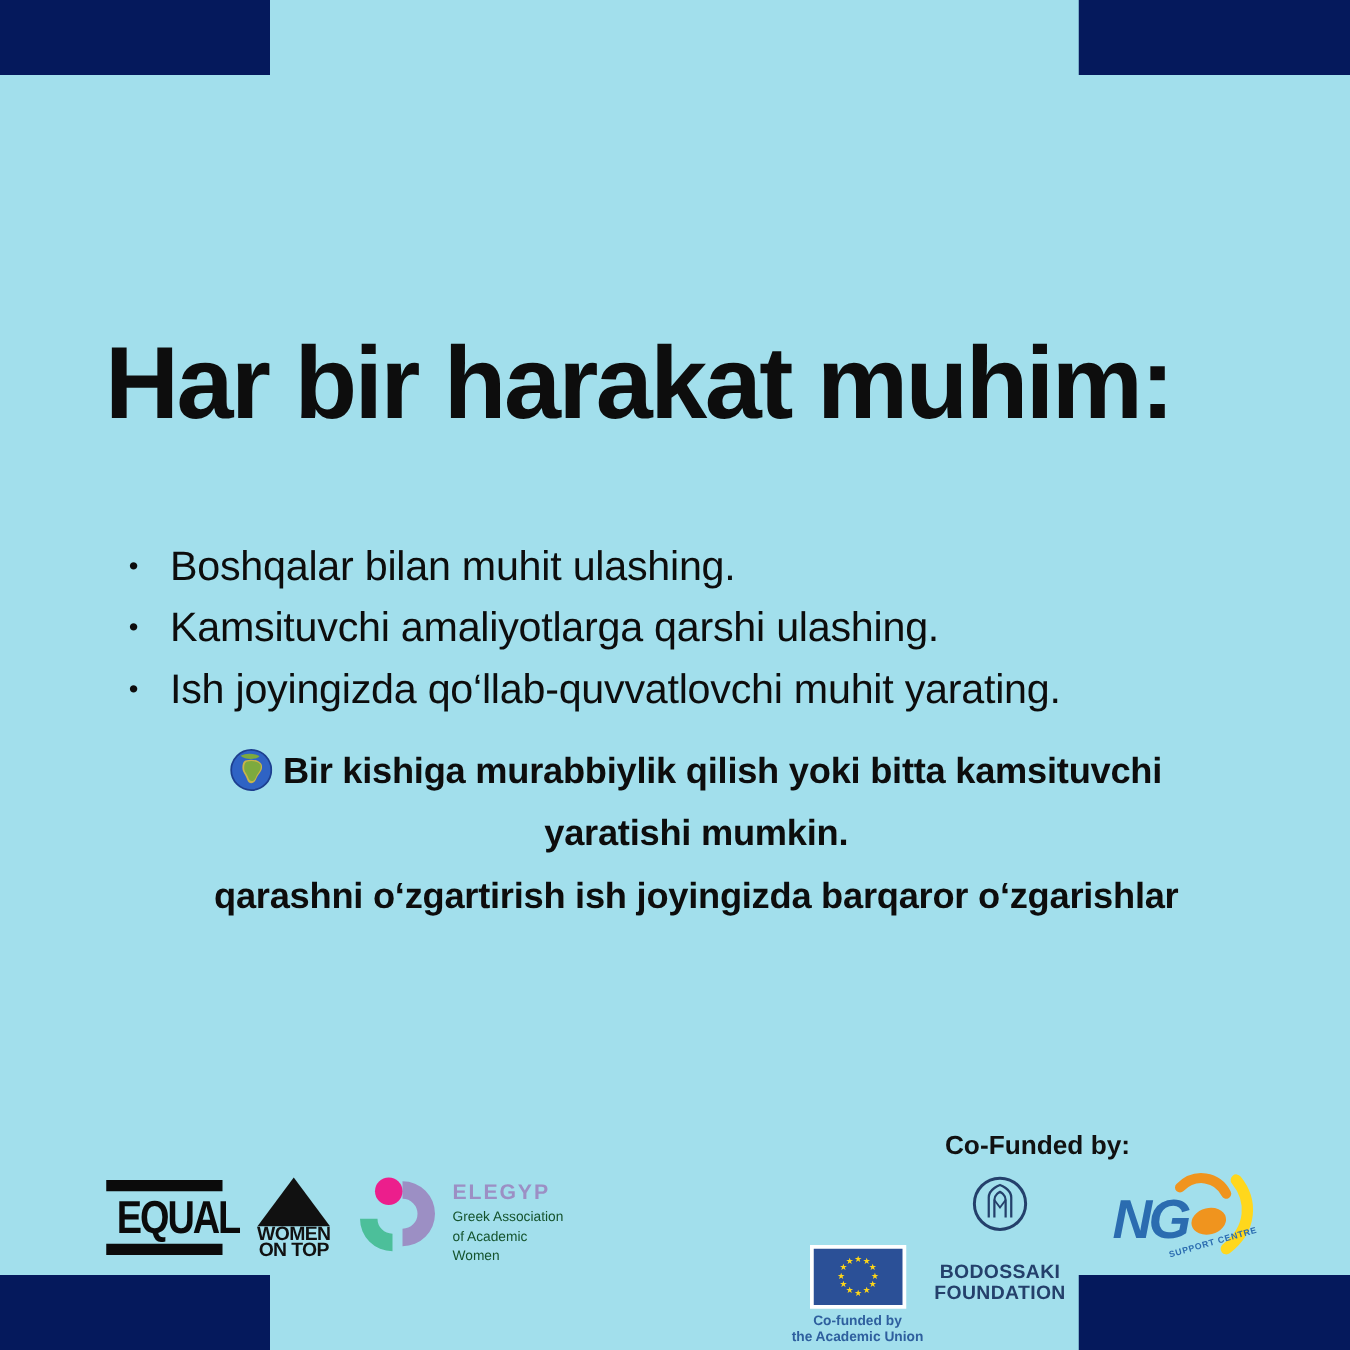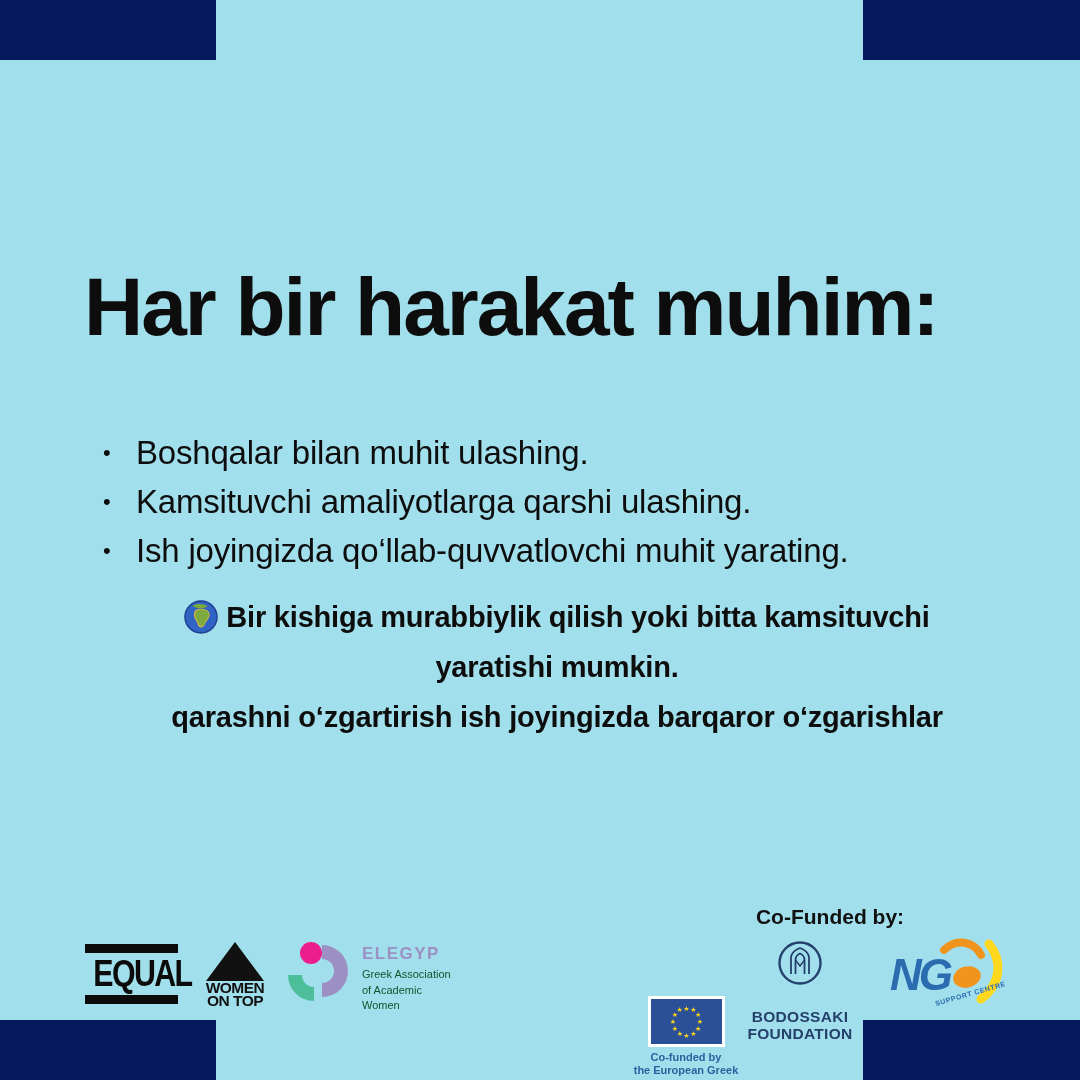--- a/index.html
+++ b/index.html
@@ -205,21 +205,21 @@
             <text x="28.8" y="34.2" text-anchor="middle" dominant-baseline="central" font-size="7" fill="#ffd617">★</text>
             <text x="23.8" y="29.3" text-anchor="middle" dominant-baseline="central" font-size="7" fill="#ffd617">★</text>
             <text x="22.0" y="22.5" text-anchor="middle" dominant-baseline="central" font-size="7" fill="#ffd617">★</text>
             <text x="23.8" y="15.7" text-anchor="middle" dominant-baseline="central" font-size="7" fill="#ffd617">★</text>
             <text x="28.7" y="10.8" text-anchor="middle" dominant-baseline="central" font-size="7" fill="#ffd617">★</text>
           </svg>
       </div>
     </div>
     <div class="eu-caption">
       <div>Co-funded by</div>
-      <div>the European Greek</div>
+      <div>the Academic Union</div>
     </div>
   </div>
 
   <div class="bod">
     <svg width="46" height="46" viewBox="0 0 46 46">
       <circle cx="23" cy="23" r="20.5" fill="none" stroke="#24406b" stroke-width="2.4"></circle>
       <path d="M 14 34 L 14 18 C 14 11 23 8 23 8 C 23 8 32 11 32 18 L 32 34" fill="none" stroke="#24406b" stroke-width="1.8"></path>
       <path d="M 18.5 34 L 18.5 20 C 18.5 15.5 23 13.5 23 13.5 C 23 13.5 27.5 15.5 27.5 20 L 27.5 34" fill="none" stroke="#24406b" stroke-width="1.8"></path>
       <path d="M 18.5 20 L 23 26 L 27.5 20" fill="none" stroke="#24406b" stroke-width="1.5"></path>
     </svg>

